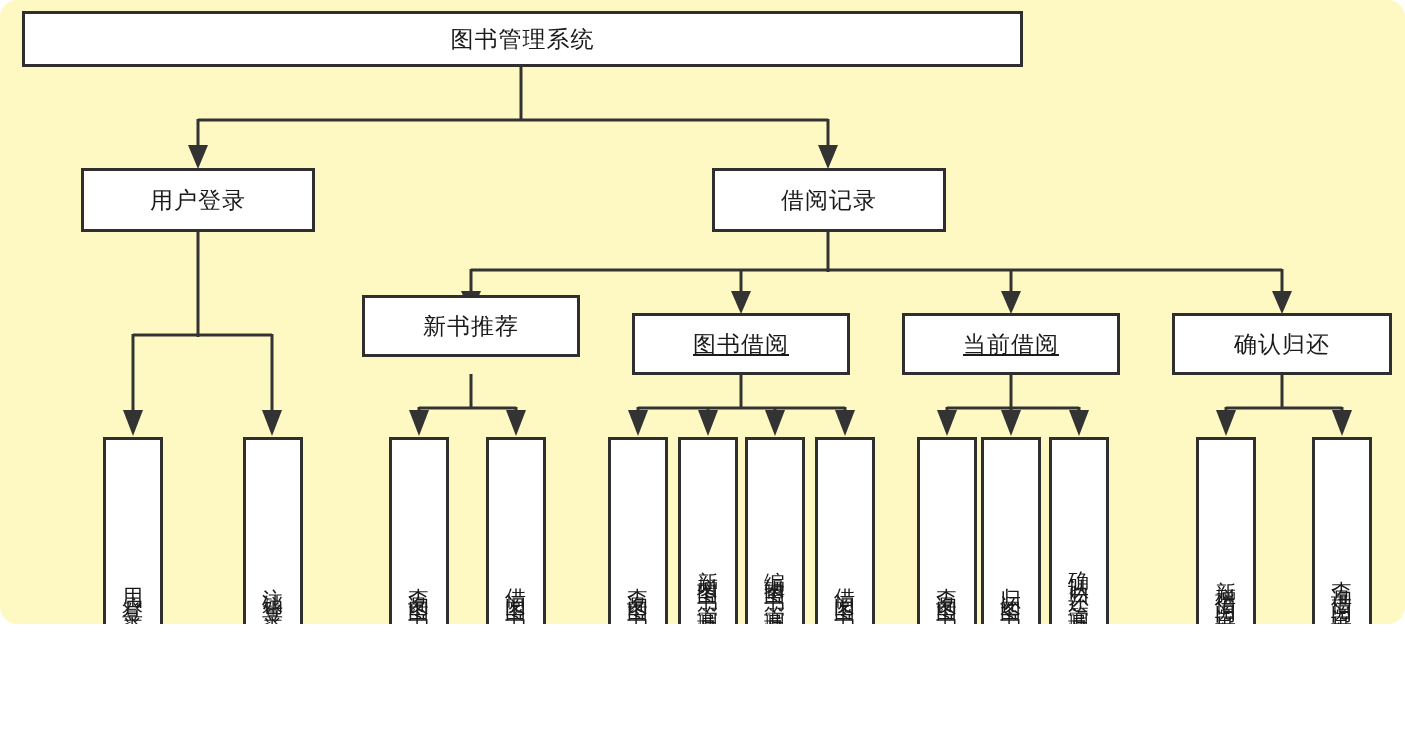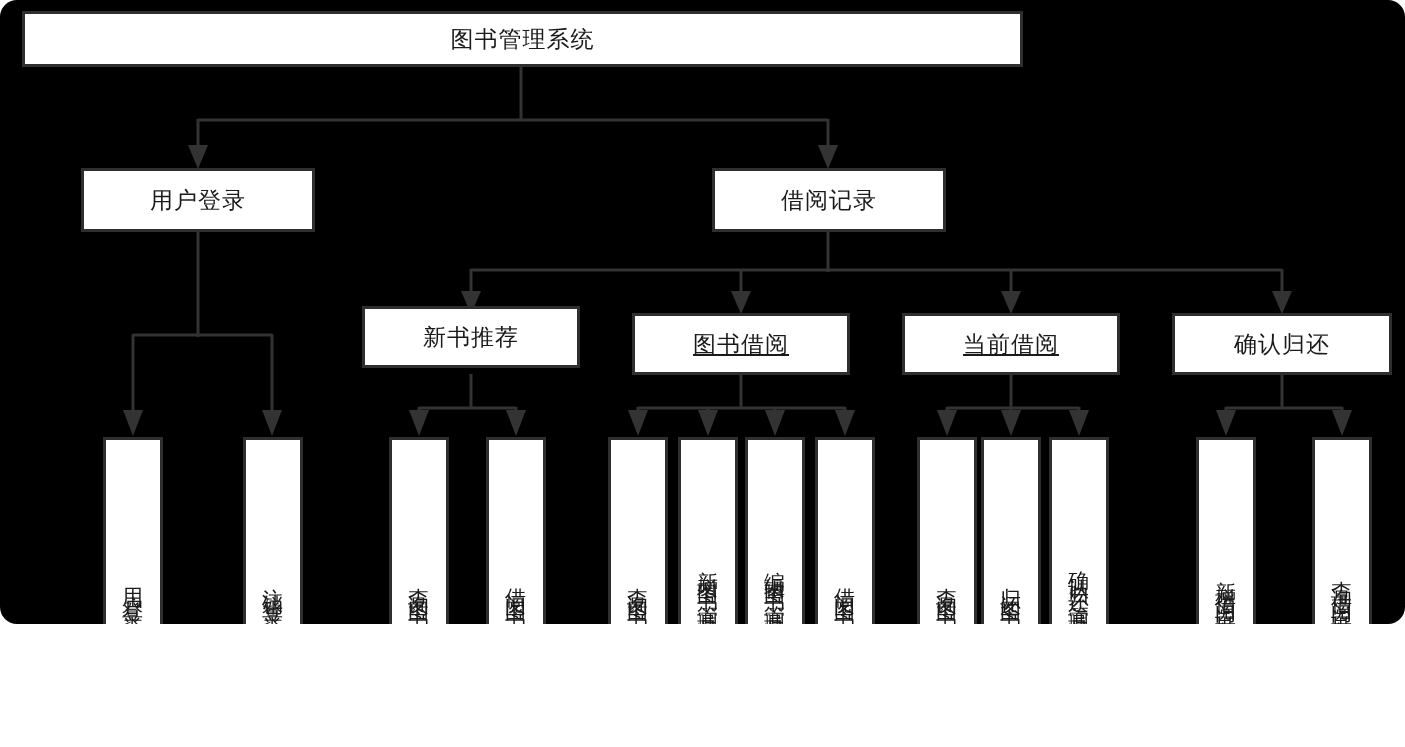--- a/index.html
+++ b/index.html
@@ -1,19 +1,19 @@
 <!DOCTYPE html>
 <html><head>
 <meta charset="utf-8">
 <style>
   html,body{margin:0;padding:0;background:#ffffff;}
   #canvas{
     position:relative;
     width:1405px;height:624px;
-    background:#000000;
+    background:#fef9c3;
     font-family:"Liberation Sans","DejaVu Sans",sans-serif;
     overflow:hidden;
     border-radius:17px;
   }
   #wires{position:absolute;left:0;top:0;width:1405px;height:747px;}
   .node{
     position:absolute;
     box-sizing:border-box;
     background:#ffffff;
     border:3px solid #2f2f2f;
@@ -37,21 +37,21 @@
     font-size:21px;
     letter-spacing:7px;
     line-height:1;
   }
   
   #n-root{left:22px;top:11px;width:1001px;height:56px;}
   
   #n-user-login{left:81px;top:168px;width:234px;height:64px;}
   #n-book-mgmt{left:712px;top:168px;width:234px;height:64px;}
   
-  #n-newbook{left:362px;top:306px;width:218px;height:62px;}
+  #n-newbook{left:362px;top:295px;width:218px;height:62px;}
   #n-borrowmod{left:632px;top:313px;width:218px;height:62px;text-decoration:underline;}
   #n-current{left:902px;top:313px;width:218px;height:62px;text-decoration:underline;}
   #n-records{left:1172px;top:313px;width:220px;height:62px;}
   
   #l-a1{left:103px;} #l-a2{left:243px;}
   #l-b1{left:389px;} #l-b2{left:486px;}
   #l-c1{left:608px;} #l-c2{left:678px;} #l-c3{left:745px;} #l-c4{left:815px;}
   #l-d1{left:917px;} #l-d2{left:981px;} #l-d3{left:1049px;}
   #l-e1{left:1196px;} #l-e2{left:1312px;}
   #watermark{

